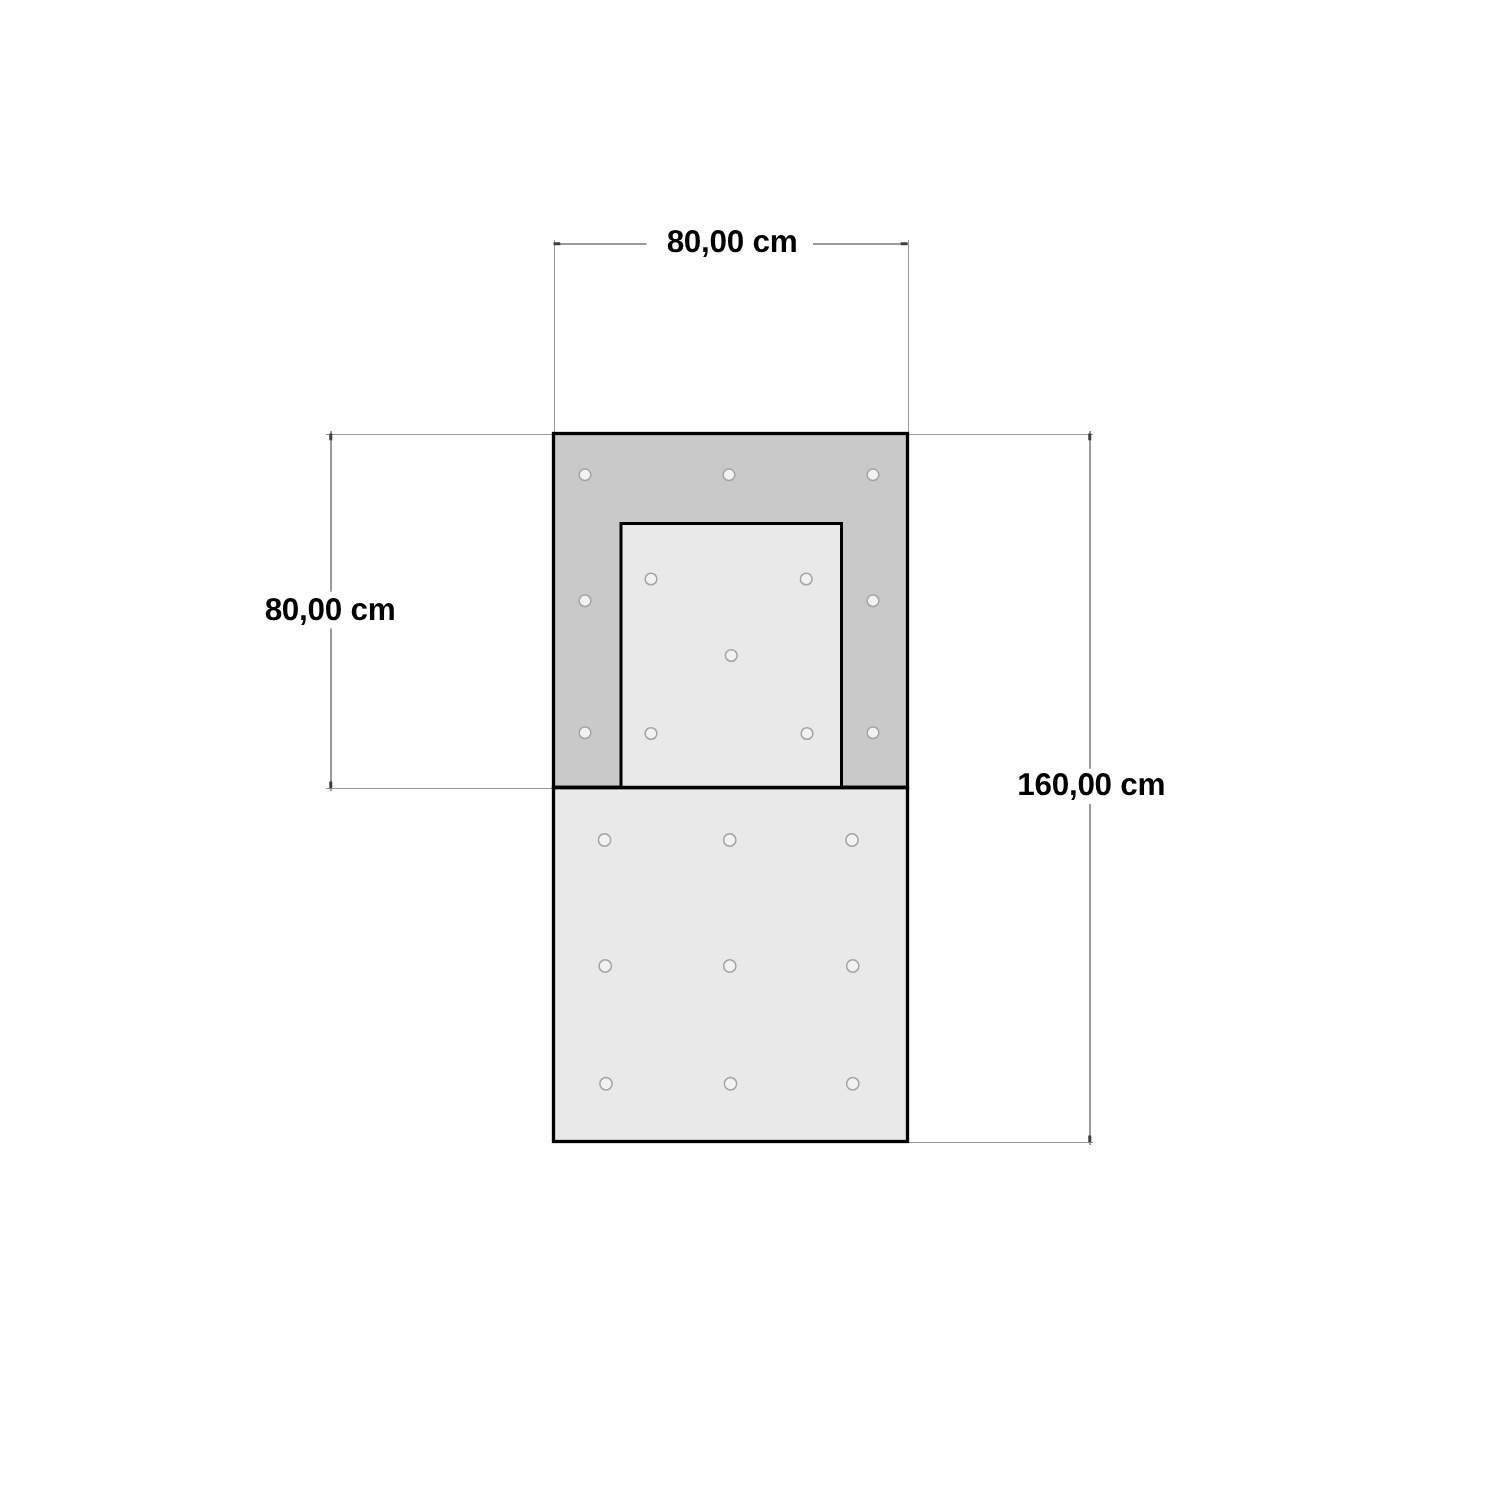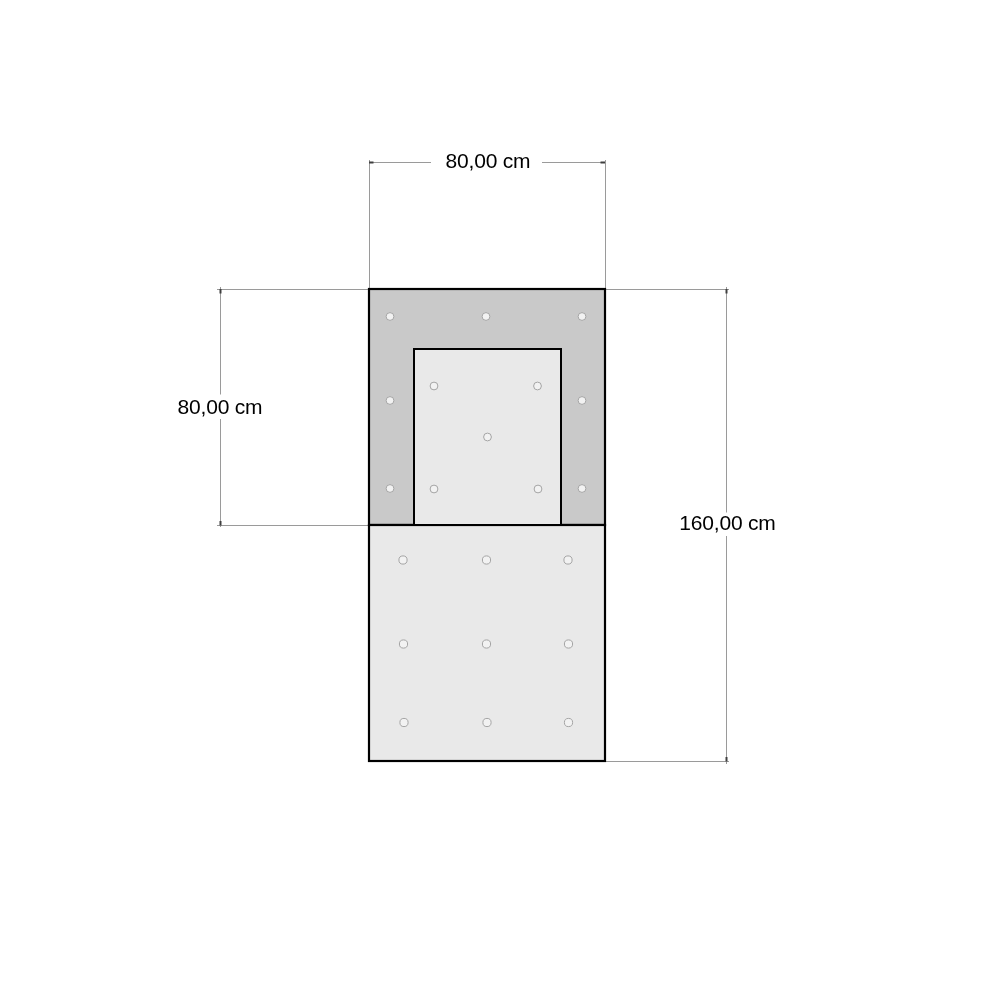--- a/index.html
+++ b/index.html
@@ -1,16 +1,16 @@
 <!DOCTYPE html>
 <html><head>
 <meta charset="utf-8">
 <style>
   html,body{margin:0;padding:0;background:#ffffff;}
-  .page{width:1000px;height:1000px;position:relative;background:#ffffff;}
+  .page{width:1000px;height:1000px;position:relative;background:#ffffff;font-weight:bold;}
   text{font-family:"Liberation Sans",sans-serif;font-size:21px;fill:#000000;letter-spacing:-0.2px;}
 </style>
 </head>
 <body>
 
 <div class="page">
 <svg width="1000" height="1000" viewBox="0 0 1000 1000">
 
   <rect x="0" y="0" width="1000" height="1000" fill="#ffffff"></rect>
   <defs>

